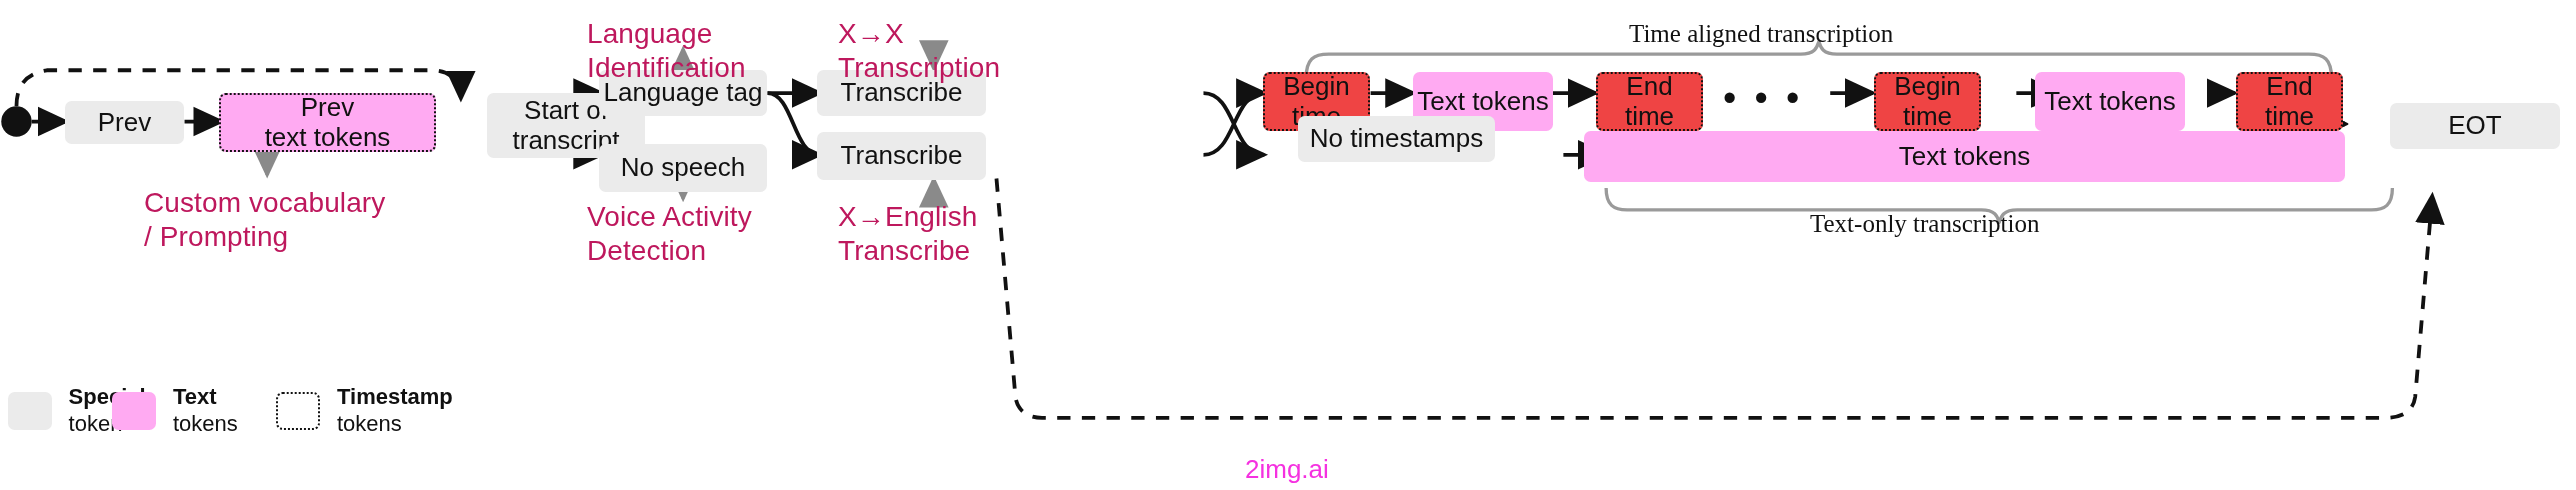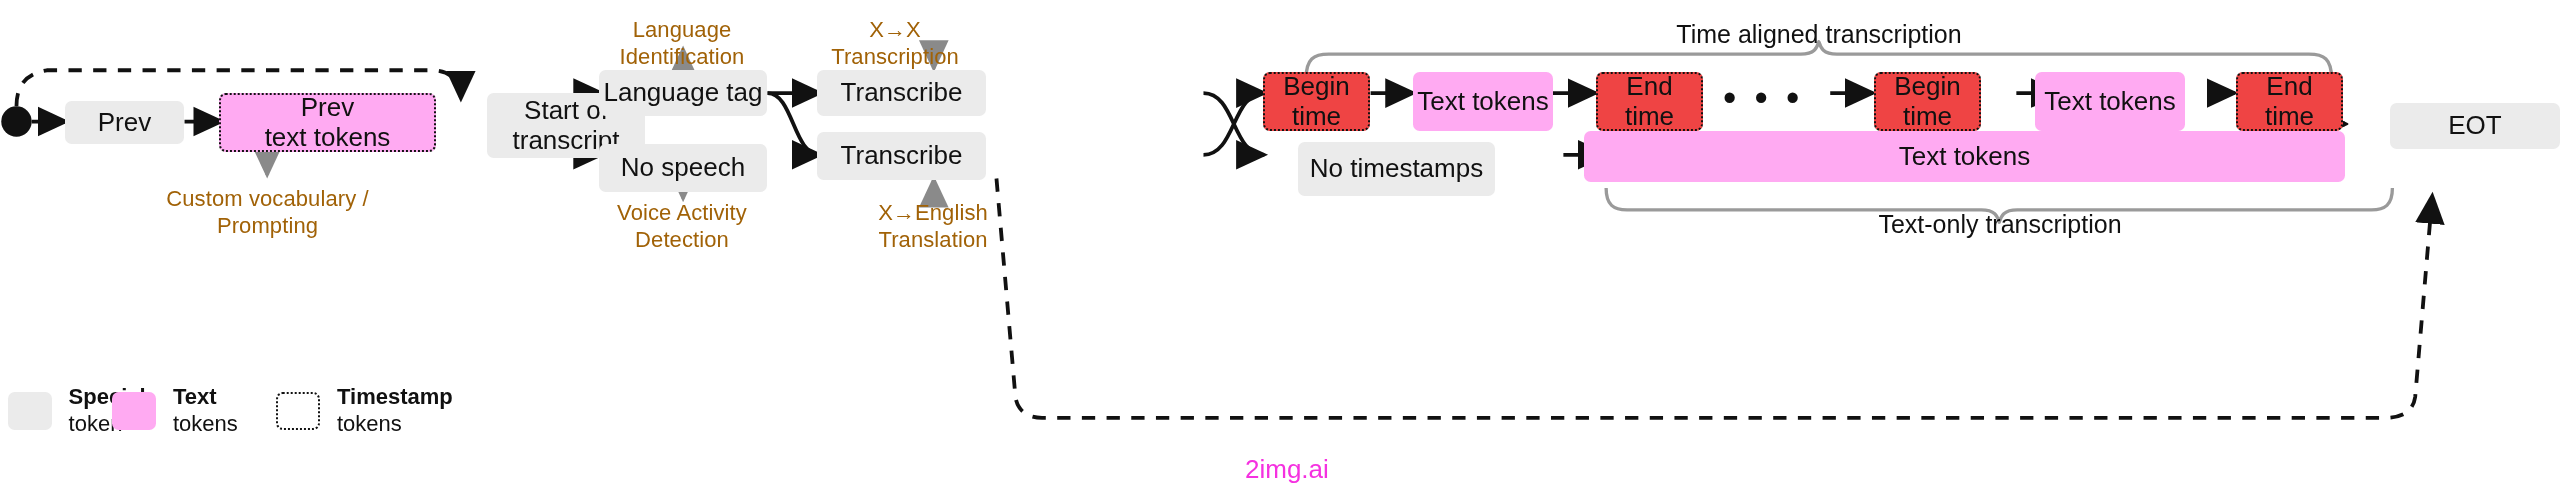--- a/index.html
+++ b/index.html
@@ -7,23 +7,23 @@
   #stage{position:relative;width:2576px;height:490px;background:#fff;overflow:hidden;}
   svg#wires{position:absolute;left:0;top:0;width:2576px;height:490px;pointer-events:none;}
 
   .box{position:absolute;box-sizing:border-box;display:flex;align-items:center;
        justify-content:center;text-align:center;line-height:1.12;color:#111;}
   .special{background:#ebebeb;border-radius:6.7px;font-size:26px;}
   .text{background:#ffaaf2;border-radius:6.7px;font-size:26px;}
   .ts{background:#ef4444;border:2.9px dotted #111;border-radius:6.7px;font-size:26px;}
   .textdash{background:#ffaaf2;border:2.9px dotted #111;border-radius:6.7px;font-size:26px;}
 
-  .cap{position:absolute;color:#a16207;font-size:22px;line-height:1.22;
-       text-align:center;letter-spacing:0.1px;}
-  .blab{position:absolute;color:#111;font-size:25px;text-align:center;line-height:1.2;}
+  .cap{position:absolute;color:#be185d;font-size:28px;line-height:1.22;
+       letter-spacing:0.1px;}
+  .blab{position:absolute;color:#111;font-size:25px;line-height:1.2;font-family:Liberation Serif, serif;}
   .dots{position:absolute;color:#111;font-size:38px;letter-spacing:3.8px;line-height:1;}
 
   .legend{position:absolute;display:flex;align-items:center;}
   .sw{width:44px;height:38px;border-radius:6.7px;}
   .sw.sp{background:#ebebeb;}
   .sw.tx{background:#ffaaf2;}
   .sw.tsw{background:#fff;border:2.9px dotted #111;box-sizing:border-box;}
   .lgtxt{margin-left:17px;font-size:22px;line-height:1.22;color:#111;}
   .lgtxt b{font-weight:bold;display:block;}
   .lgtxt span{display:block;}
@@ -124,39 +124,39 @@
   <div class="dots" style="left:1723px;top:79px;">• • •</div>
 
   <div class="box ts" style="left:1874px;top:72px;width:107px;height:59px;white-space:pre-line;">Begin
 time</div>
 
   <div class="box text" style="left:2035px;top:72px;width:150px;height:59px;">Text tokens</div>
 
   <div class="box ts" style="left:2236px;top:72px;width:107px;height:59px;white-space:pre-line;">End
 time</div>
 
-  <div class="box special" style="left:1298px;top:142px;width:197px;height:54px;">No timestamps</div>
+  <div class="box special" style="left:1298px;top:116px;width:197px;height:46px;">No timestamps</div>
 
   <div class="box text" style="left:1584px;top:131px;width:761px;height:51px;">Text tokens</div>
 
   <div class="box special" style="left:2390px;top:103px;width:170px;height:46px;">EOT</div>
 
   <div class="cap" style="left:144px;top:186px;width:247px;">Custom vocabulary / Prompting</div>
 
   <div class="cap" style="left:587px;top:17px;width:190px;white-space:pre-line;">Language
 Identification</div>
 
   <div class="cap" style="left:587px;top:200px;width:190px;white-space:pre-line;">Voice Activity
 Detection</div>
 
-  <div class="cap" style="left:800px;top:17px;width:190px;white-space:pre-line;">X→X
+  <div class="cap" style="left:838px;top:17px;width:190px;white-space:pre-line;">X→X
 Transcription</div>
 
   <div class="cap" style="left:838px;top:200px;width:190px;white-space:pre-line;">X→English
-Translation</div>
+Transcribe</div>
 
   <div class="blab" style="left:1629px;top:19px;width:380px;">Time aligned transcription</div>
 
   <div class="blab" style="left:1810px;top:209px;width:380px;">Text-only transcription</div>
 
   <div class="legend" style="left:7.6px;top:384px;">
     <div class="sw sp"></div>
     <div class="lgtxt">
       <b>Special</b>
       <span>token</span>

